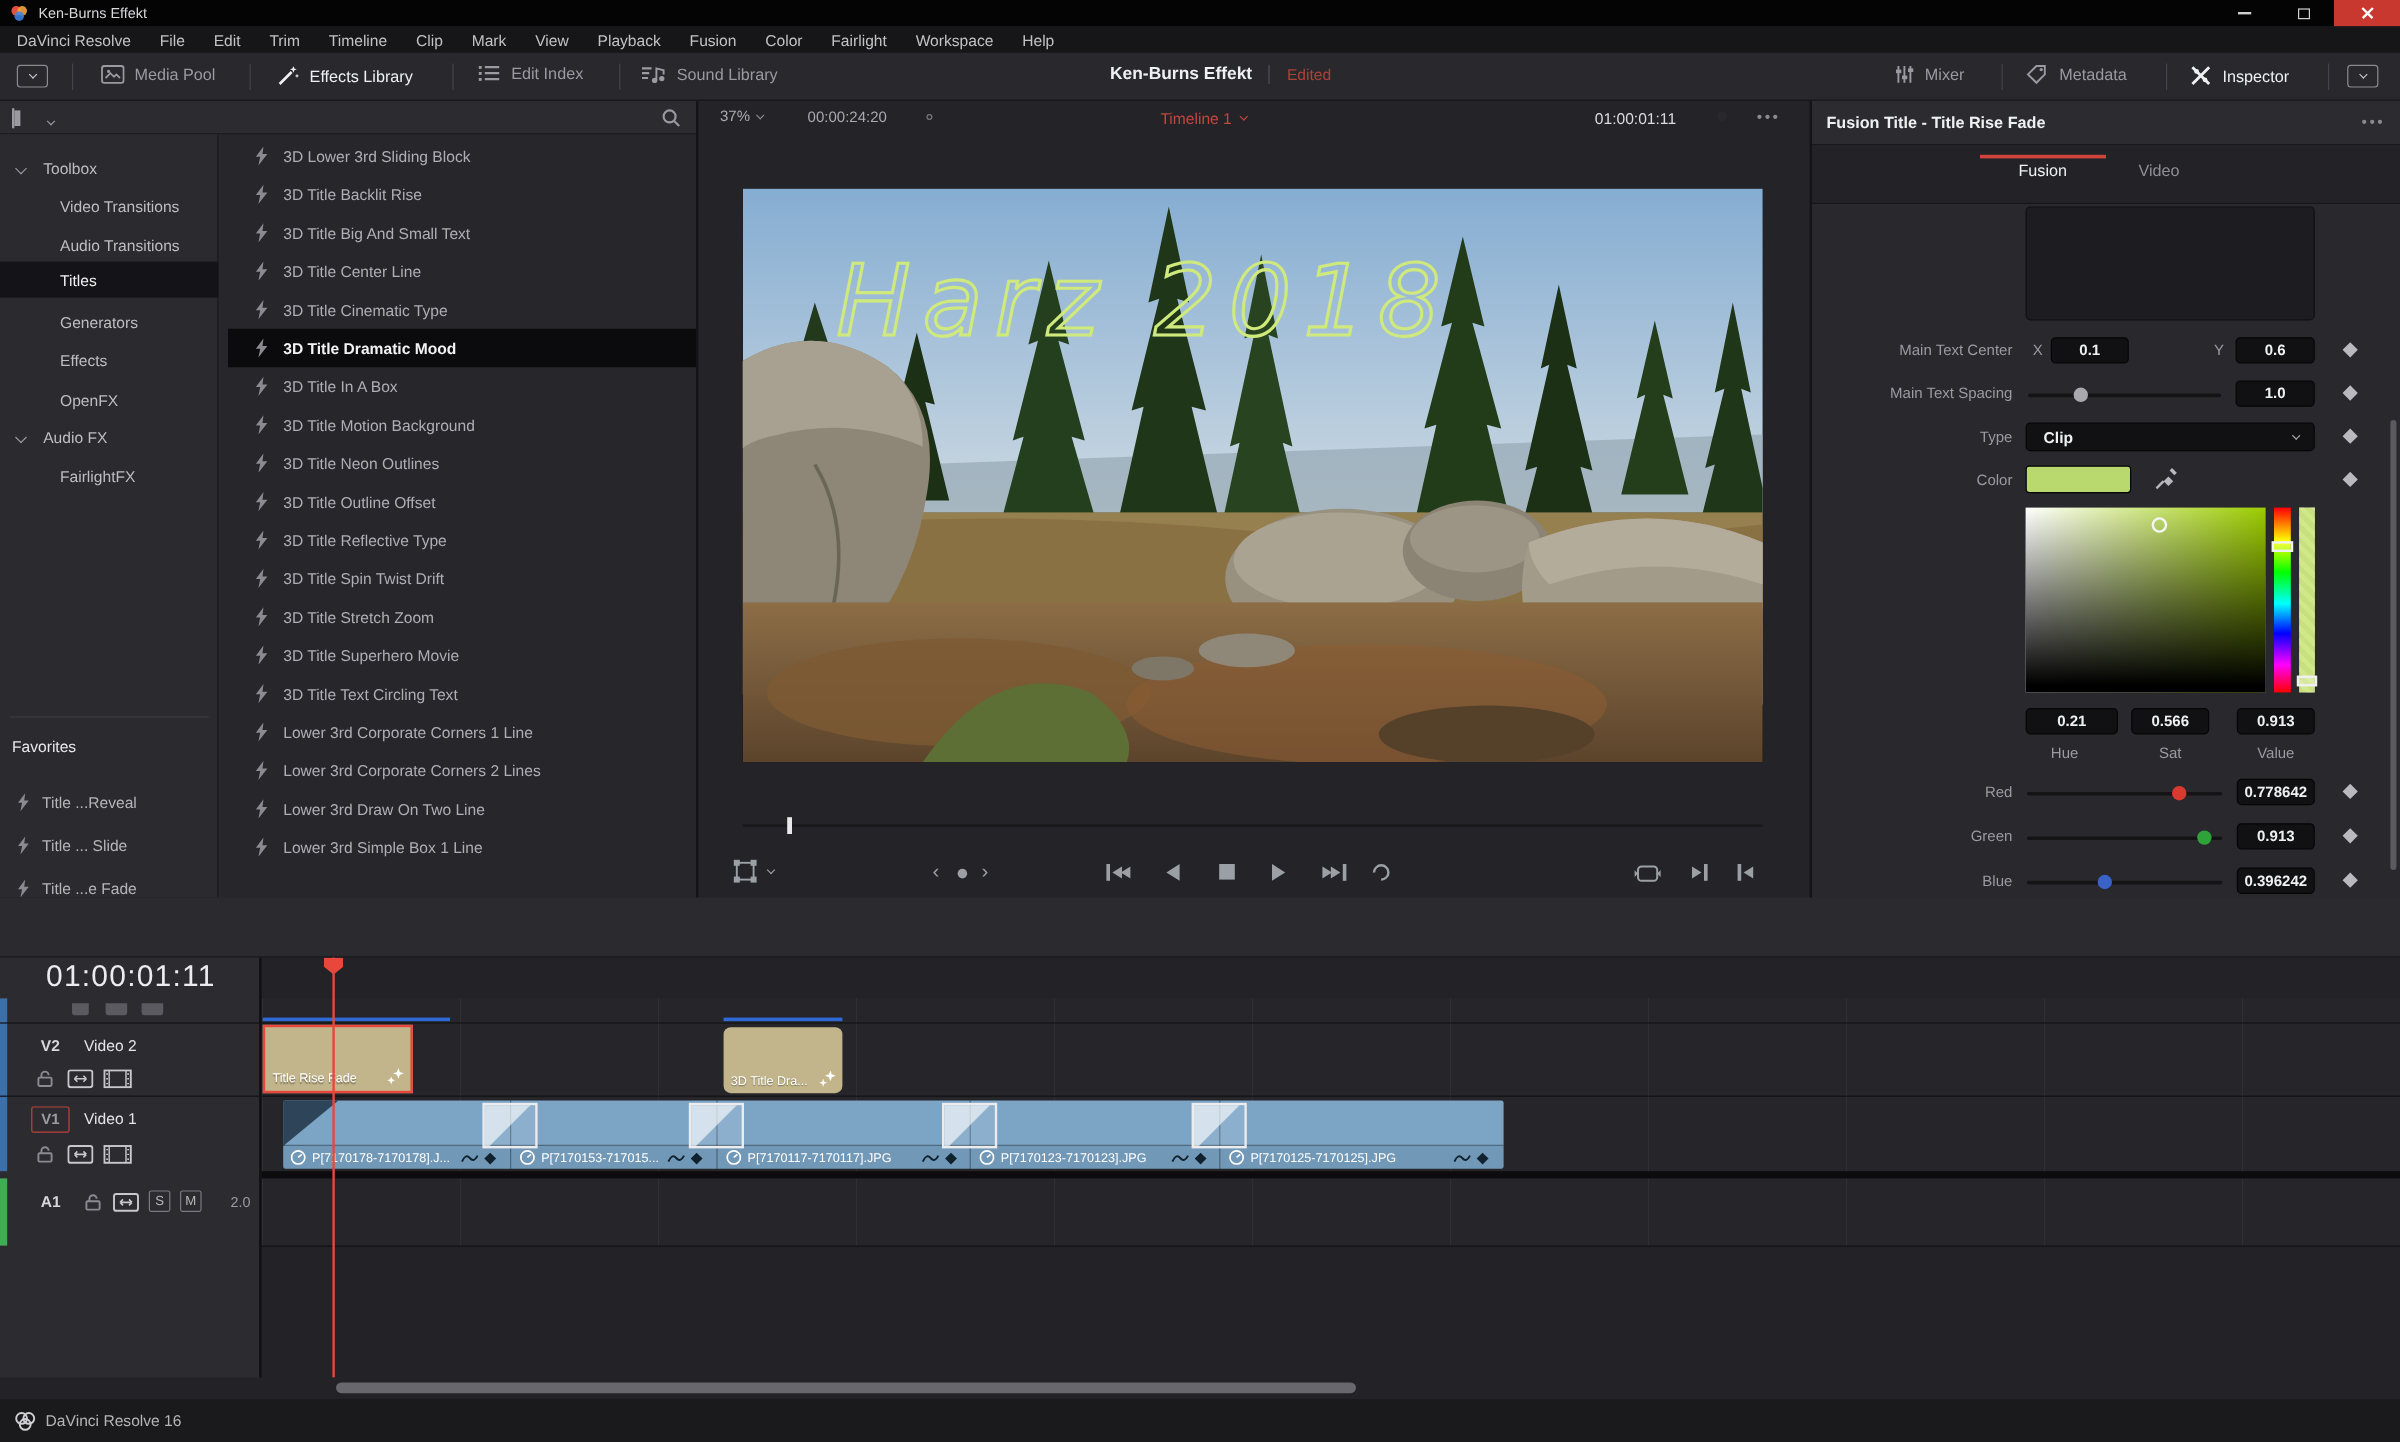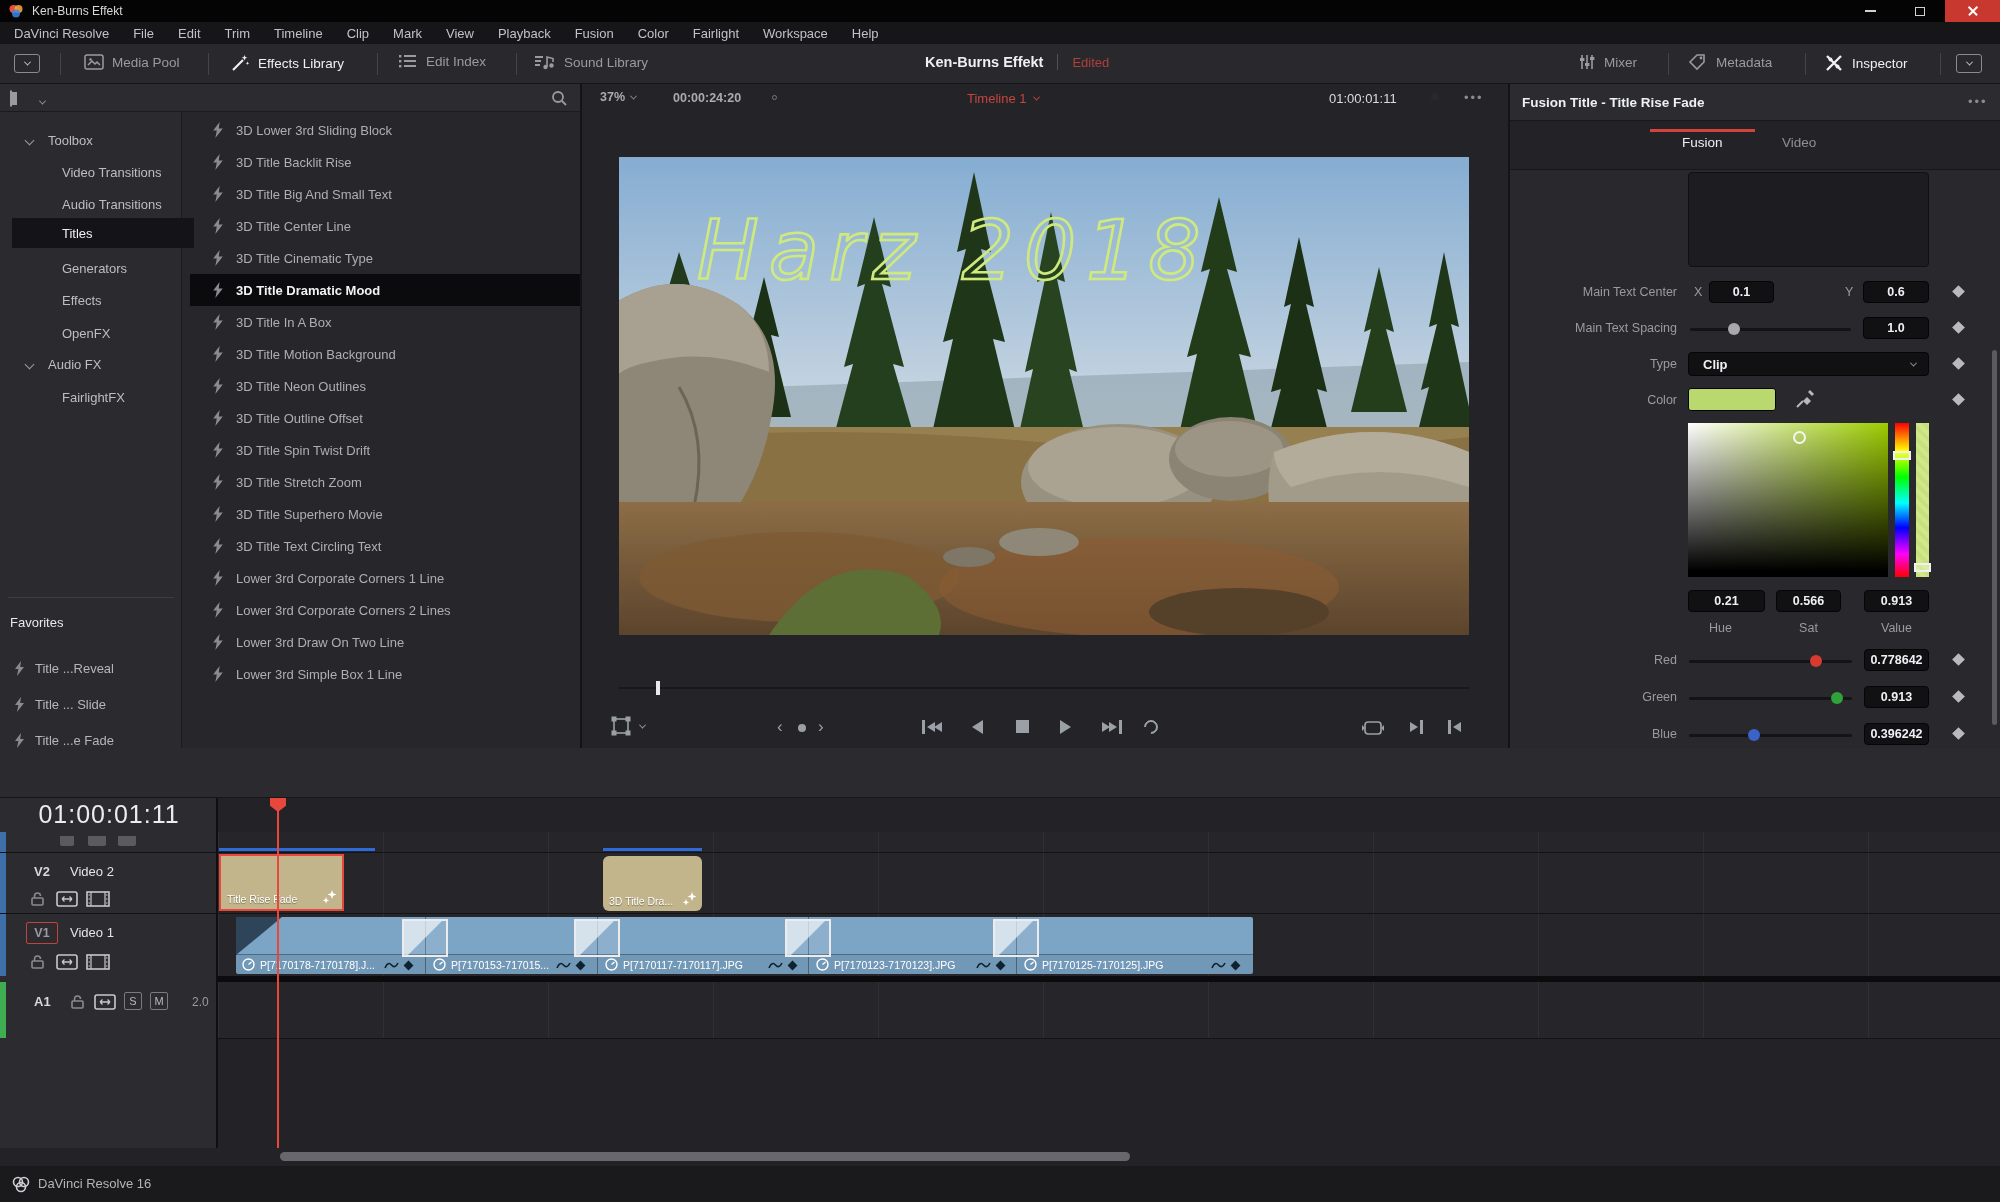--- a/index.html
+++ b/index.html
@@ -41,36 +41,36 @@
   
   #effects  { left:0; top:84px; width:580px; height:664px; background:#26262b; overflow:hidden; }
   #viewerP  { left:580px; top:84px; width:930px; height:664px; background:#242428; border-left:2px solid #141417; border-right:2px solid #141417; }
   #inspector{ left:1510px; top:84px; width:490px; height:664px; background:#28282d; }
 
   
   #fx-head { left:0; top:0; width:580px; height:28px; background:#2b2b30; border-bottom:1px solid #1b1b1e; }
   .paneltog { width:20px; height:14px; border:1.5px solid #9a9aa0; border-radius:2px; position:relative; }
   .paneltog i { position:absolute; left:1px; top:1px; bottom:1px; width:5px; background:#9a9aa0; display:block; }
   #fx-side { left:0; top:28px; width:182px; height:636px; background:#2a2a2f; border-right:1px solid #1b1b1e; }
-  .side-row { position:absolute; left:12px; width:182px; height:30px; display:flex; align-items:center; color:#bdbdc2; }
+  .side-row { position:absolute; left:0; width:182px; height:30px; display:flex; align-items:center; color:#bdbdc2; }
   .side-row .lbl-g { margin-left:36px; } .side-row .lbl-c { margin-left:50px; }
   .side-row.sel { background:#141418; color:#f0f0f2; }
   .side-chev { position:absolute; left:14px; width:7px; height:7px; border-right:1.6px solid #9a9aa0; border-bottom:1.6px solid #9a9aa0; transform:rotate(45deg); }
   .fav-sep { position:absolute; left:8px; width:166px; height:1px; background:#3c3c42; }
   .fav-hdr { position:absolute; left:10px; color:#e8e8ec; font-size:13px; }
   .fav-row { position:absolute; left:0; width:182px; height:30px; display:flex; align-items:center; color:#b5b5ba; }
   .fav-row .bolt { margin-left:14px; margin-right:10px; }
   #fx-list { left:190px; top:28px; width:390px; height:636px; overflow:hidden; padding-top:2px; }
   .fx-item { height:32px; display:flex; align-items:center; color:#aeaeb4; }
   .fx-item .bolt { margin-left:22px; margin-right:12px; flex:0 0 auto; }
   .fx-item.sel { background:#0b0b0e; color:#f2f2f5; font-weight:bold; }
   .bolt svg { display:block; }
 
   
-  .vh-txt { color:#aaaab0; font-size:12.5px;font-weight:bold; }
+  .vh-txt { color:#aaaab0; font-size:12.5px; }
   #tl-name { color:#c4453e; font-size:13px; display:flex; gap:8px; align-items:center; }
   #v-timecode { color:#dcdce0; font-size:13px; }
   .dots { color:#8a8a8f; font-size:13px; letter-spacing:2px; }
   #videoframe { left:37px; top:73px; width:850px; height:478px; background:#000; }
   #scrub { left:37px; top:603px; width:850px; height:2px; background:#18181b; }
   #scrub-mark { left:74px; top:597px; width:4px; height:14px; background:#e8e8ea; }
   .ticon { color:#9aa0a6; display:flex; align-items:center; justify-content:center; gap:2px; }
   .tri-r { width:0; height:0; border-top:7px solid transparent; border-bottom:7px solid transparent; border-left:11px solid #9aa0a6; }
   .tri-l { width:0; height:0; border-top:7px solid transparent; border-bottom:7px solid transparent; border-right:11px solid #9aa0a6; }
   .tri-r.sm,.tri-l.sm { border-top-width:5px; border-bottom-width:5px; border-left-width:8px; border-right-width:8px; }
@@ -471,20 +471,28 @@
 
       <div class="fx-item">
         <span class="bolt">
           <svg width="12" height="16" viewBox="0 0 11 15">
             <path d="M7 0 L1 8 h3.4 L3 15 L10 6 H6.2 Z" fill="#8a8a90"></path>
           </svg>
         </span>
         <span class="fx-label">3D Title Outline Offset</span>
       </div>
 
+      <div class="fx-item">
+        <span class="bolt">
+          <svg width="12" height="16" viewBox="0 0 11 15">
+            <path d="M7 0 L1 8 h3.4 L3 15 L10 6 H6.2 Z" fill="#8a8a90"></path>
+          </svg>
+        </span>
+        <span class="fx-label">3D Title Reflective Type</span>
+      </div>
 
       <div class="fx-item">
         <span class="bolt">
           <svg width="12" height="16" viewBox="0 0 11 15">
             <path d="M7 0 L1 8 h3.4 L3 15 L10 6 H6.2 Z" fill="#8a8a90"></path>
           </svg>
         </span>
         <span class="fx-label">3D Title Spin Twist Drift</span>
       </div>
 

